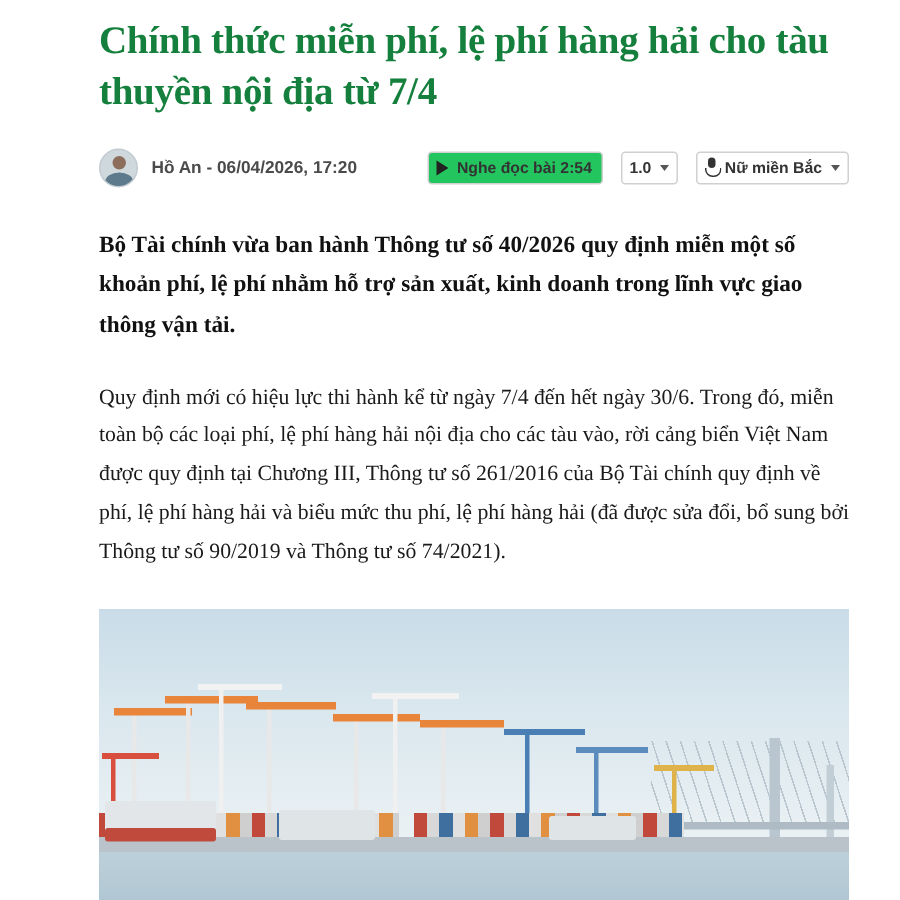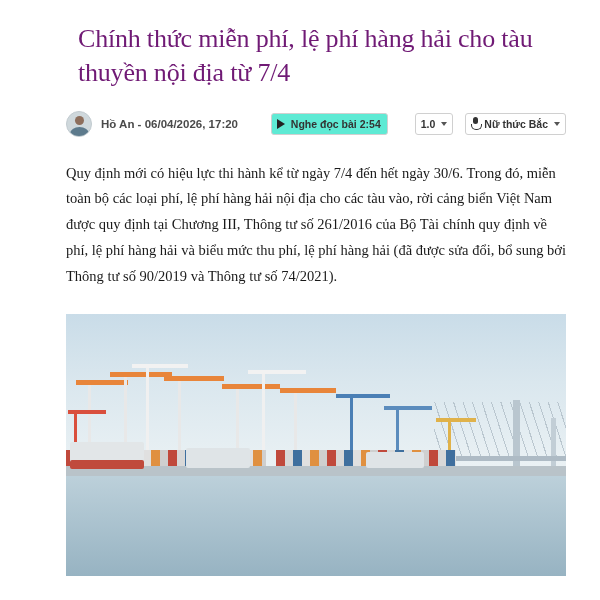--- a/index.html
+++ b/index.html
@@ -20,24 +20,24 @@
     background: #fff;
   }
   .content {
     padding: 4px 34px 0 66px;
     box-sizing: border-box;
   }
   .headline {
     font-family: "Liberation Serif", serif;
     font-size: 26px;
     line-height: 1.32;
-    font-weight: normal;
-    color: #701a75;
+    font-weight: bold;
+    color: #15803d;
     letter-spacing: -0.2px;
-    margin: 12px;
+    margin: 0;
     padding-top: 6px;
   }
   .byline-row {
     display: flex;
     align-items: center;
     margin-top: 18px;
     min-height: 30px;
     font-weight: bold;
   }
   .avatar {
@@ -81,21 +81,21 @@
     margin-left: auto;
     display: flex;
     align-items: center;
     gap: 6px;
   }
   .audio-player {
     display: flex;
     align-items: center;
     border: 1px solid #d0d0d0;
     border-radius: 3px;
-    background: #5eead4;
+    background: #22c55e;
     height: 22px;
     padding: 0 6px 0 5px;
     box-sizing: border-box;
   }
   .play-icon {
     width: 0;
     height: 0;
     border-left: 8px solid #222;
     border-top: 5px solid transparent;
     border-bottom: 5px solid transparent;
@@ -115,21 +115,21 @@
   }
   .speed-select {
     display: flex;
     align-items: center;
     border: 1px solid #d0d0d0;
     border-radius: 3px;
     background: #fff;
     height: 22px;
     padding: 0 5px;
     box-sizing: border-box;
-    margin-left: 21px;
+    margin-left: 6px;
   }
   .speed-select .val {
     font-family: "Liberation Sans", sans-serif;
     font-size: 10.5px;
     color: #333;
   }
   .caret {
     width: 0;
     height: 0;
     border-left: 3.5px solid transparent;
@@ -298,27 +298,28 @@
           <span class="audio-time">2:54</span>
         </div>
 
         <div class="speed-select">
           <span class="val">1.0</span>
           <span class="caret"></span>
         </div>
 
         <div class="voice-select">
           <span class="mic-icon"></span>
-          <span class="voice-label">Nữ thức Bắc</span>
+          <span class="voice-label">Nữ miền Bắc</span>
           <span class="caret"></span>
         </div>
 
       </div>
     </div>
 
+    <p class="lead">Bộ Tài chính vừa ban hành Thông tư số 40/2026 quy định miễn một số khoản phí, lệ phí nhằm hỗ trợ sản xuất, kinh doanh trong lĩnh vực giao thông vận tải.</p>
 
     <p class="body">Quy định mới có hiệu lực thi hành kể từ ngày 7/4 đến hết ngày 30/6. Trong đó, miễn toàn bộ các loại phí, lệ phí hàng hải nội địa cho các tàu vào, rời cảng biển Việt Nam được quy định tại Chương III, Thông tư số 261/2016 của Bộ Tài chính quy định về phí, lệ phí hàng hải và biểu mức thu phí, lệ phí hàng hải (đã được sửa đổi, bổ sung bởi Thông tư số 90/2019 và Thông tư số 74/2021).</p>
 
     <div class="figure">
       <div class="sky"></div>
 
       <div class="bridge-cables"></div>
       <div class="bridge-tower"></div>
       <div class="bridge-tower2"></div>
       <div class="bridge-deck"></div>

